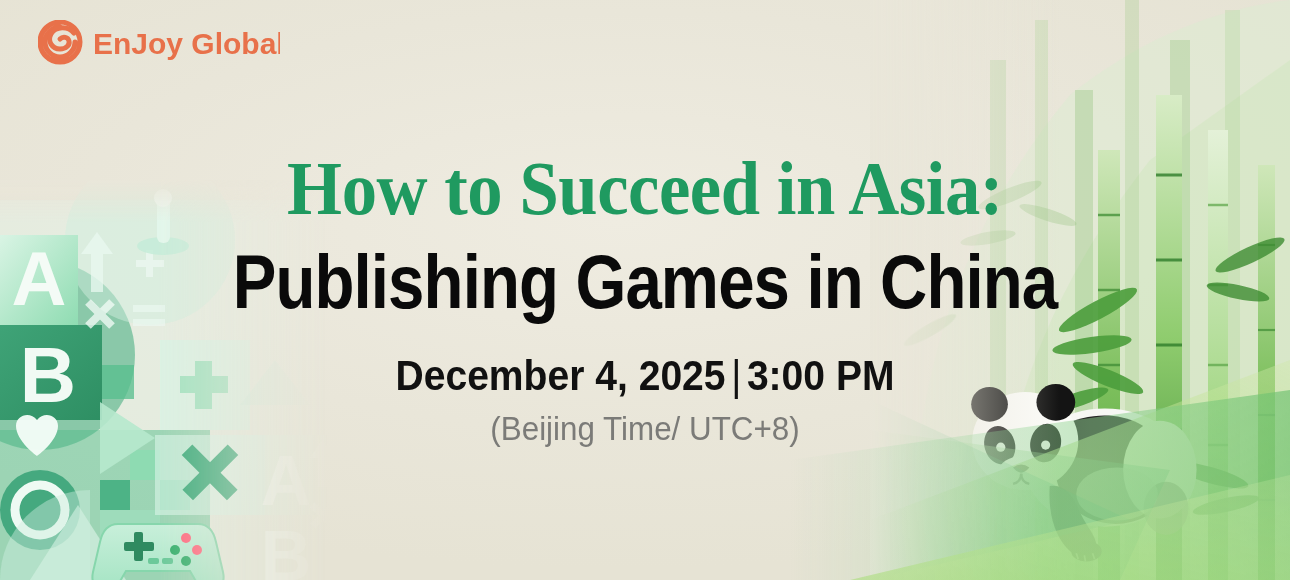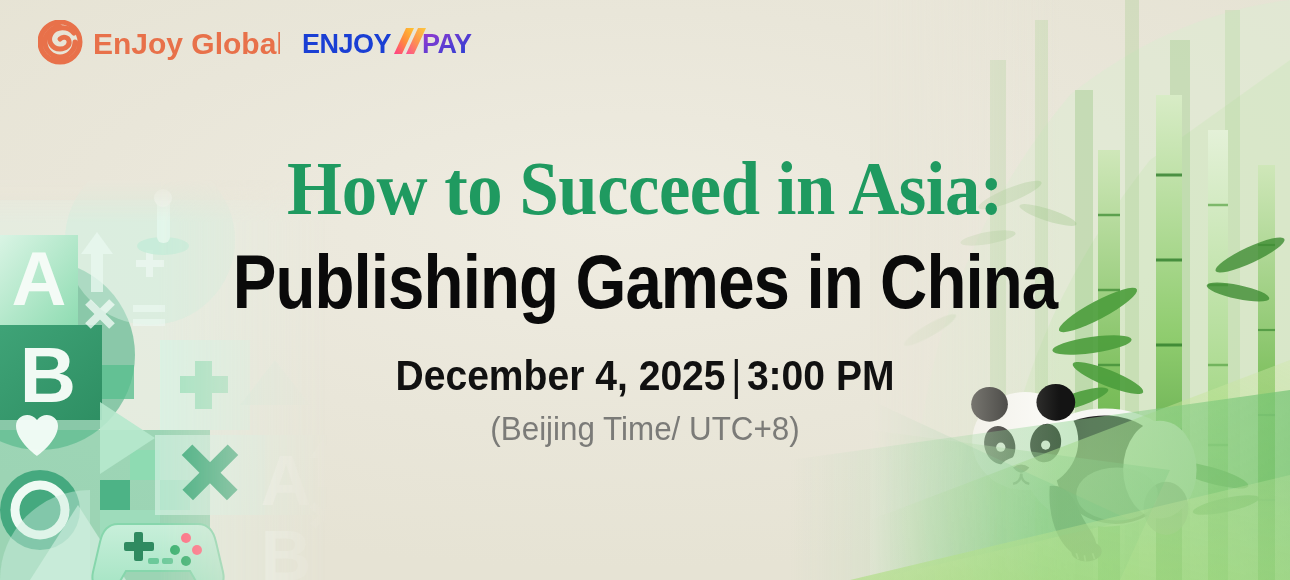--- a/index.html
+++ b/index.html
@@ -392,39 +392,20 @@
       <svg width="242" height="46" viewBox="0 0 242 46" xmlns="http://www.w3.org/2000/svg">
         <g>
           <path d="M22 2 C33 2 42 11 42 22 C42 33 33 42 22 42 C11 42 2 33 2 22 C2 11 11 2 22 2 Z
                    M22 7 C14 7 7 14 7 22 C7 30 14 37 22 37 C30 37 37 30 37 22" fill="none" stroke="#e8714a" stroke-width="5" stroke-linecap="round"></path>
           <path d="M36 13 C30 6 18 6 13 14 C9 21 14 29 22 29 C28 29 32 25 31 21 C30 17 25 16 22 19" fill="none" stroke="#e8714a" stroke-width="5" stroke-linecap="round"></path>
         </g>
         <text x="55" y="34" font-family="Liberation Sans, sans-serif" font-size="30" font-weight="700" fill="#e8714a">EnJoy Global</text>
       </svg>
     </div>
 
-    <div class="logo-block">
-      <svg width="180" height="42" viewBox="0 0 180 42" xmlns="http://www.w3.org/2000/svg">
-        <defs>
-          <linearGradient id="slashG" x1="0" y1="1" x2="1" y2="0">
-            <stop offset="0%" stop-color="#ff3d8b"></stop>
-            <stop offset="50%" stop-color="#ff8a3d"></stop>
-            <stop offset="100%" stop-color="#ffc52e"></stop>
-          </linearGradient>
-          <linearGradient id="pG" x1="0" y1="0" x2="1" y2="1">
-            <stop offset="0%" stop-color="#a23ad0"></stop>
-            <stop offset="100%" stop-color="#1a3fd4"></stop>
-          </linearGradient>
-        </defs>
-        <text x="0" y="31" font-family="Liberation Sans, sans-serif" font-size="27" font-weight="700" letter-spacing="-0.5" fill="#1a3fd4">ENJOY</text>
-        <polygon points="92,32 104,6 112,6 100,32" fill="url(#slashG)"></polygon>
-        <polygon points="104,32 116,6 124,6 112,32" fill="url(#slashG)" opacity="0.9"></polygon>
-        <text x="120" y="31" font-family="Liberation Sans, sans-serif" font-size="27" font-weight="700" letter-spacing="-0.5" fill="url(#pG)">PAY</text>
-      </svg>
-    </div>
   </div>
 
   <div id="text-stack">
     <div id="title-line-1">How to Succeed in Asia:</div>
     <div id="title-line-2">Publishing Games in China</div>
     <div id="date-line">
       <span>December 4, 2025</span><span class="pipe">|</span><span>3:00 PM</span>
     </div>
     <div id="tz-line">(Beijing Time/ UTC+8)</div>
   </div>

